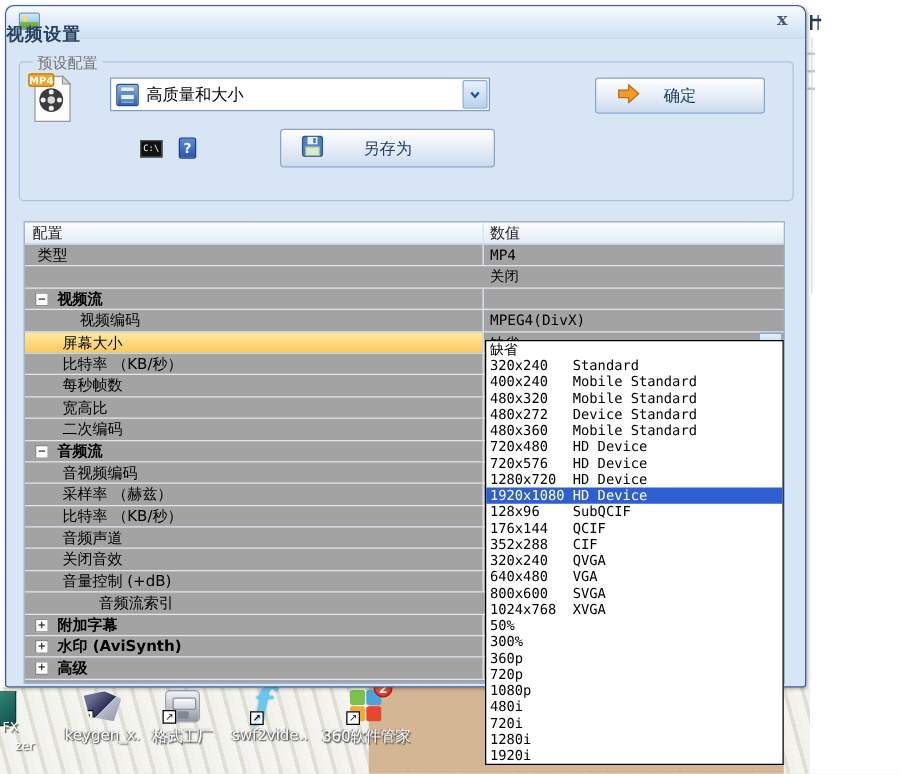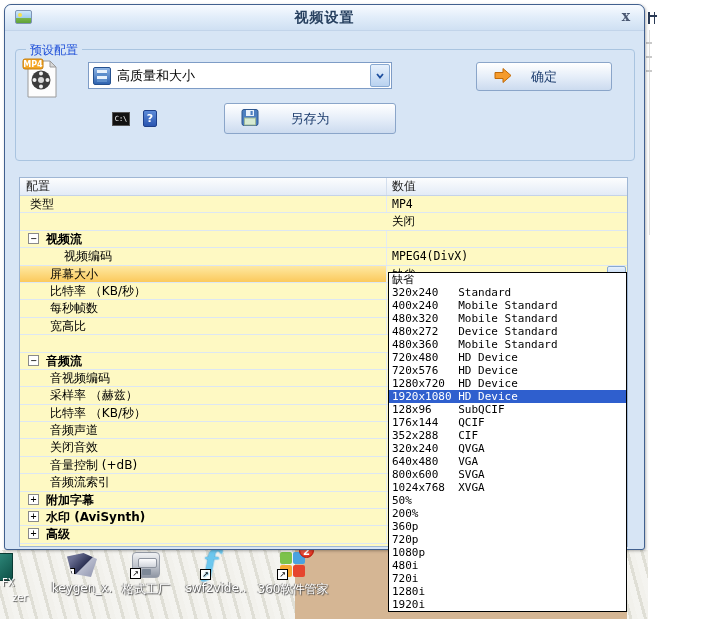--- a/index.html
+++ b/index.html
@@ -76,34 +76,34 @@
     position:absolute; left:0; top:0; right:0; height:26px;
     background:linear-gradient(180deg,#f8fbff 0%,#e3eefa 45%,#cfe0f3 100%);
     border-radius:7px 7px 0 0; border-bottom:1px solid #c2d4ea;
   }
   .title-icon { position:absolute; left:10px; top:5px; width:17px; height:14px;
     border:1px solid #7e95b5; background:linear-gradient(180deg,#cfe7fa 0%,#9fcdf0 55%,#7db84e 56%,#5ea238 100%);
     border-radius:2px; }
   .title-icon:before { content:""; position:absolute; left:2px; top:2px; width:4px; height:4px;
     border-radius:50%; background:#f7e04a; }
   .title-text {
-    position:absolute; left:0; right:0; top:4px; text-align:center;
+    position:absolute; left:0; right:0; top:14px; text-align:left;
     font-size:14px; font-weight:bold; color:#27405f; letter-spacing:1px;
   }
   .close-x { position:absolute; right:14px; top:3px; font-size:14px; font-weight:bold;
     color:#4c5a74; cursor:default; font-family:"DejaVu Serif",serif; }
 
   
   .groupbox {
     position:absolute; left:10px; top:44px; width:620px; height:112px;
     border:1px solid #a9c4e0; border-radius:4px;
   }
   .group-label {
     position:absolute; left:10px; top:-8px; padding:0 4px; background:#d7e5f5;
-    font-size:12px; color:#1d4ed8;
+    font-size:12px; color:#737373;
   }
   .mp4-icon { position:absolute; left:6px; top:8px; width:36px; height:42px; }
   .combo {
     position:absolute; left:72px; top:12px; width:304px; height:27px;
     background:#fff; border:1px solid #7e9cc6; display:flex; align-items:center;
   }
   .combo-film { margin-left:4px; width:18px; height:18px; position:relative;
     background:linear-gradient(180deg,#8db4e4,#2f63b0); border:1px solid #24508f; border-radius:2px; }
   .combo-film:before { content:""; position:absolute; left:3px; top:2px; right:3px; bottom:2px;
     background:repeating-linear-gradient(180deg,#e8f1fb 0 3px,#5d8ecb 3px 6px); }
@@ -125,21 +125,21 @@
   .cmd-icon { position:absolute; left:96px; top:62px; width:18px; height:14px;
     background:#111; border:1px solid #555; color:#fff;
     font-family:"DejaVu Sans Mono","Liberation Mono",monospace; font-size:7px; line-height:12px; text-align:center; }
   .help-icon { position:absolute; left:127px; top:60px; width:14px; height:17px;
     background:linear-gradient(180deg,#5c8bd8,#2a55b0); border:1px solid #1d3f8a; border-radius:2px;
     color:#fff; font-weight:bold; font-size:11px; text-align:center; line-height:16px; }
 
   
   .ctable {
     position:absolute; left:14px; top:172px; width:609px; height:370px;
-    background:#fef9c3; border:1px solid #9fb6d4;
+    background:#a3a3a3; border:1px solid #9fb6d4;
   }
   .thead { position:absolute; left:0; top:0; right:0; height:18px;
     background:linear-gradient(180deg,#fcfdfe,#e3ebf6); border-bottom:1px solid #c5d3e8;
     display:flex; font-size:12px; color:#222; }
   .th1 { width:367px; padding-left:6px; line-height:17px; border-right:1px solid #d4dfee; }
   .th2 { flex:1; padding-left:5px; line-height:17px; }
   .tbody { position:absolute; left:0; top:18px; right:0; bottom:0; overflow:hidden; }
   .trow { position:relative; height:17.4px; border-bottom:1px solid #dde7f3; display:flex; font-size:12px; }
   .tcell-l { width:367px; border-right:1px solid #e4ebf5; line-height:16px; padding-left:10px; white-space:nowrap; overflow:hidden; }
   .tcell-r { flex:1; position:relative; line-height:16px; padding-left:5px;
@@ -326,20 +326,21 @@
       
     </div>
   </div>
         <div class="trow">
     <div class="tcell-l" style="padding-left: 30px;"><span class="rlabel">宽高比</span></div>
     <div class="tcell-r"><span class="rvalue"></span>
       
     </div>
   </div>
         <div class="trow">
+    <div class="tcell-l" style="padding-left: 30px;"><span class="rlabel">二次编码</span></div>
     <div class="tcell-r"><span class="rvalue"></span>
       
     </div>
   </div>
         <div class="trow section">
     <div class="tcell-l"><span class="expander" style="display: inline-block;">−</span><span class="rlabel">音频流</span></div>
     <div class="tcell-r"><span class="rvalue"></span>
       
     </div>
   </div>
@@ -373,21 +374,21 @@
       
     </div>
   </div>
         <div class="trow">
     <div class="tcell-l" style="padding-left: 30px;"><span class="rlabel">音量控制 (+dB)</span></div>
     <div class="tcell-r"><span class="rvalue"></span>
       
     </div>
   </div>
         <div class="trow">
-    <div class="tcell-l" style="padding-left: 30px;"><span class="rlabel">音频流索引</span></div>
+    <div class="tcell-l" style="padding-left: 15px; margin-left: 44px;"><span class="rlabel">音频流索引</span></div>
     <div class="tcell-r"><span class="rvalue"></span>
       
     </div>
   </div>
         <div class="trow section">
     <div class="tcell-l"><span class="expander" style="display: inline-block;">+</span><span class="rlabel">附加字幕</span></div>
     <div class="tcell-r"><span class="rvalue"></span>
       
     </div>
   </div>
@@ -419,21 +420,21 @@
     <div class="ditem">1280x720  HD Device</div>
     <div class="ditem sel">1920x1080 HD Device</div>
     <div class="ditem">128x96    SubQCIF</div>
     <div class="ditem">176x144   QCIF</div>
     <div class="ditem">352x288   CIF</div>
     <div class="ditem">320x240   QVGA</div>
     <div class="ditem">640x480   VGA</div>
     <div class="ditem">800x600   SVGA</div>
     <div class="ditem">1024x768  XVGA</div>
     <div class="ditem">50%</div>
-    <div class="ditem">200%</div>
+    <div class="ditem">300%</div>
     <div class="ditem">360p</div>
     <div class="ditem">720p</div>
     <div class="ditem">1080p</div>
     <div class="ditem">480i</div>
     <div class="ditem">720i</div>
     <div class="ditem">1280i</div>
     <div class="ditem">1920i</div>
   </div>
 
 </body></html>

